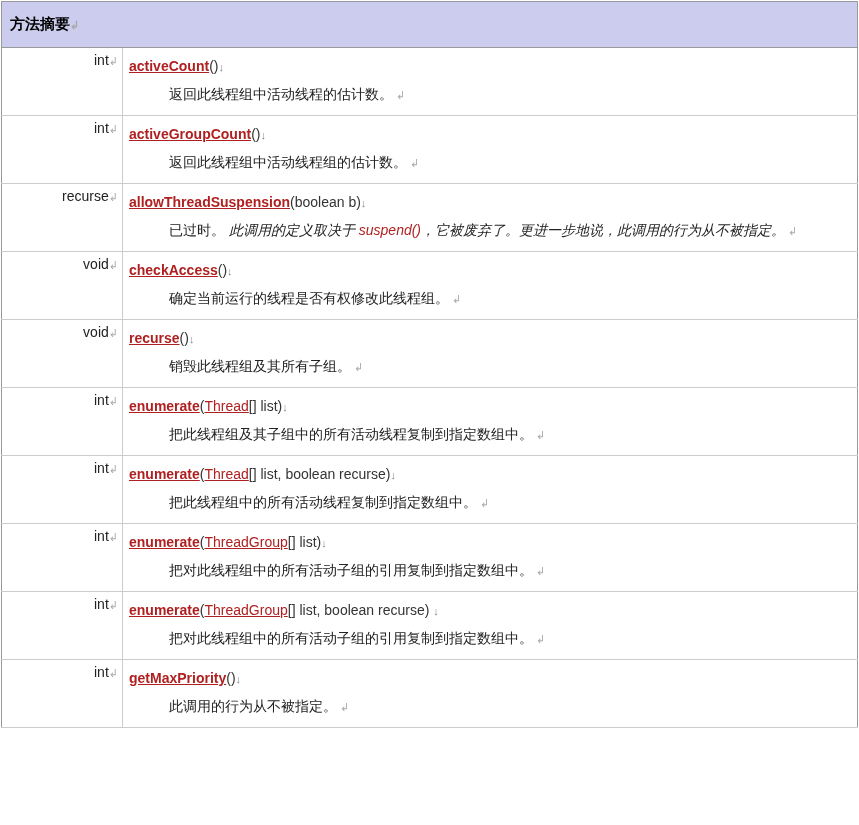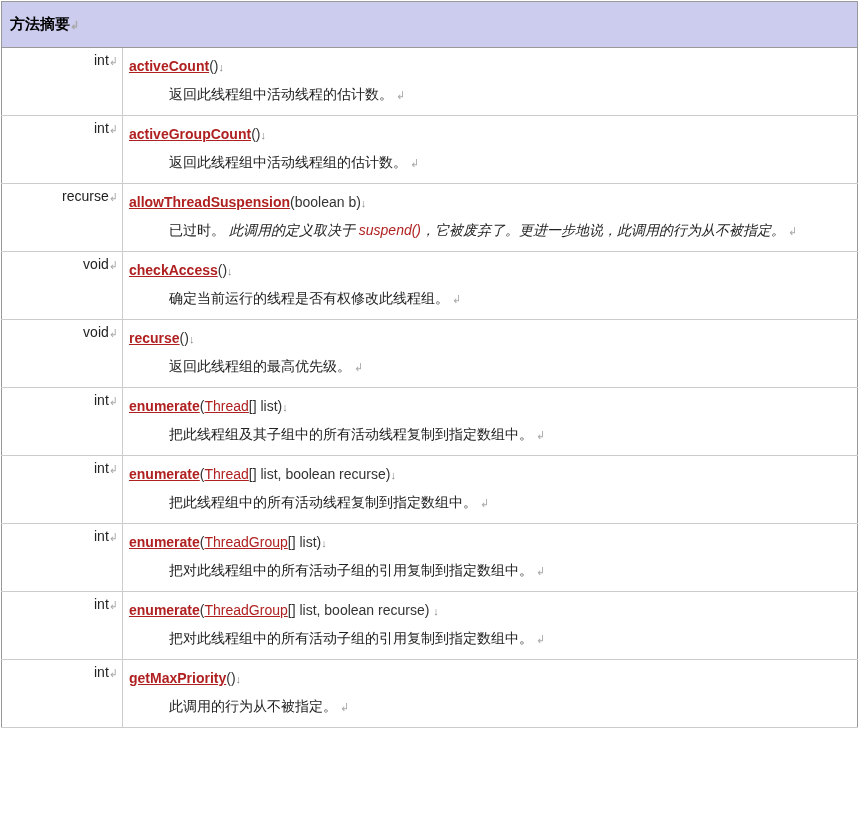--- a/index.html
+++ b/index.html
@@ -116,21 +116,21 @@
         <td class="return-type"><span>void</span><span class="marker">↲</span></td>
         <td class="method-cell">
           <div><a class="method-name">checkAccess</a><span class="sig-plain">()</span><span class="marker-dark">↓</span></div>
           <div class="desc"><span>确定当前运行的线程是否有权修改此线程组。</span><span class="marker"> ↲</span></div>
         </td>
       </tr>
       <tr>
         <td class="return-type"><span>void</span><span class="marker">↲</span></td>
         <td class="method-cell">
           <div><a class="method-name">recurse</a><span class="sig-plain">()</span><span class="marker-dark">↓</span></div>
-          <div class="desc"><span>返回此线程组的最高优先级。</span><span class="marker"> ↲</span></div>
+          <div class="desc"><span>销毁此线程组及其所有子组。</span><span class="marker"> ↲</span></div>
         </td>
       </tr>
       <tr>
         <td class="return-type"><span>int</span><span class="marker">↲</span></td>
         <td class="method-cell">
           <div><a class="method-name">enumerate</a><span class="sig-plain">(</span><span class="type-link">Thread</span><span class="sig-plain">[] list)</span><span class="marker-dark">↓</span></div>
           <div class="desc"><span>把此线程组及其子组中的所有活动线程复制到指定数组中。</span><span class="marker"> ↲</span></div>
         </td>
       </tr>
       <tr>

